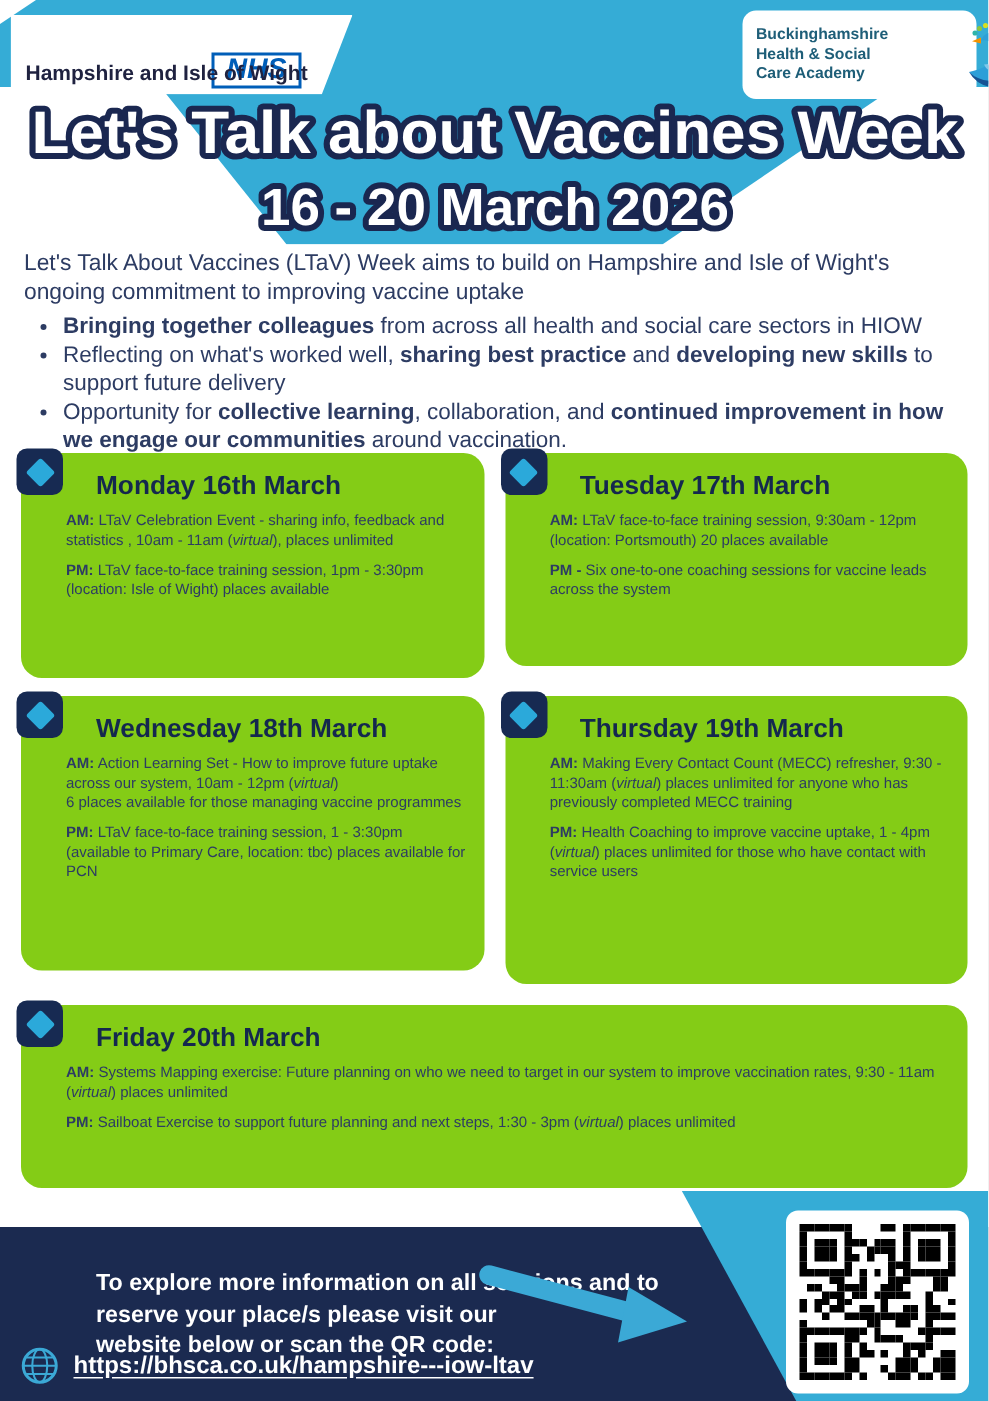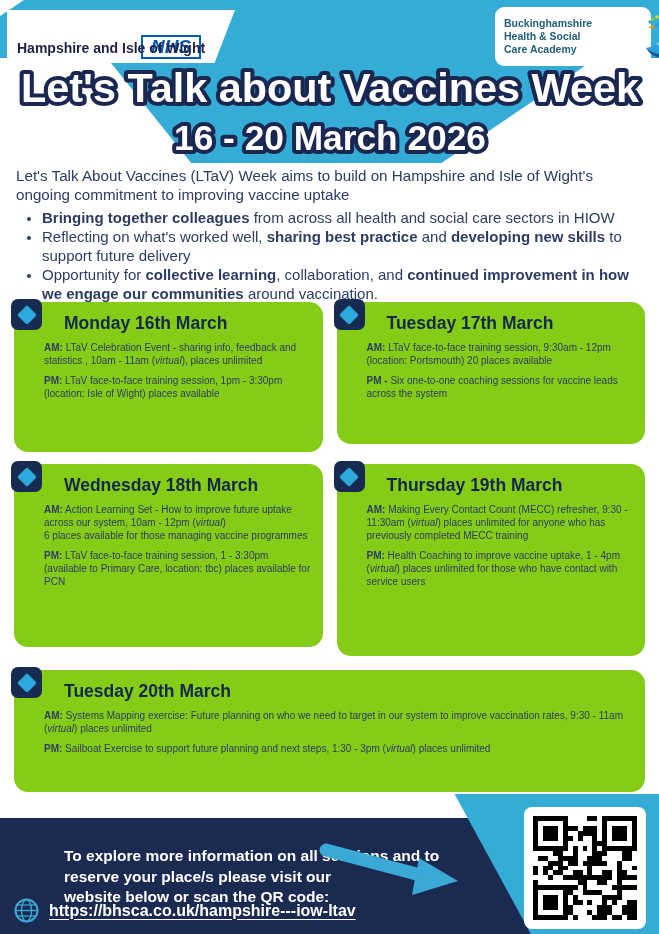--- a/index.html
+++ b/index.html
@@ -156,21 +156,21 @@
           </div>
         <h3 class="day-title">Thursday 19th March</h3>
         <p class="session"><span class="b">AM:</span><span> Making Every Contact Count (MECC) refresher, 9:30 - 11:30am (</span><span class="i">virtual</span><span>) places unlimited for anyone who has previously completed MECC training</span></p>
         <p class="session"><span class="b">PM:</span><span> Health Coaching to improve vaccine uptake, 1 - 4pm (</span><span class="i">virtual</span><span>) places unlimited for those who have contact with service users</span></p>
       </article>
     </div>
     <article class="card full" style="min-height:122px">
       <div class="diamond-badge">
           <span class="diamond"></span>
         </div>
-      <h3 class="day-title">Tuesday 20th March</h3>
+      <h3 class="day-title">Friday 20th March</h3>
       <p class="session"><span class="b">AM:</span><span> Systems Mapping exercise: Future planning on who we need to target in our system to improve vaccination rates, 9:30 - 11am (</span><span class="i">virtual</span><span>) places unlimited</span></p>
       <p class="session"><span class="b">PM:</span><span> Sailboat Exercise to support future planning and next steps, 1:30 - 3pm (</span><span class="i">virtual</span><span>) places unlimited</span></p>
     </article>
   </section>
 
   <footer class="ftr">
     <div class="ftr-navy"></div>
     <div class="ftr-blue"></div>
 
     <div class="ftr-text">

